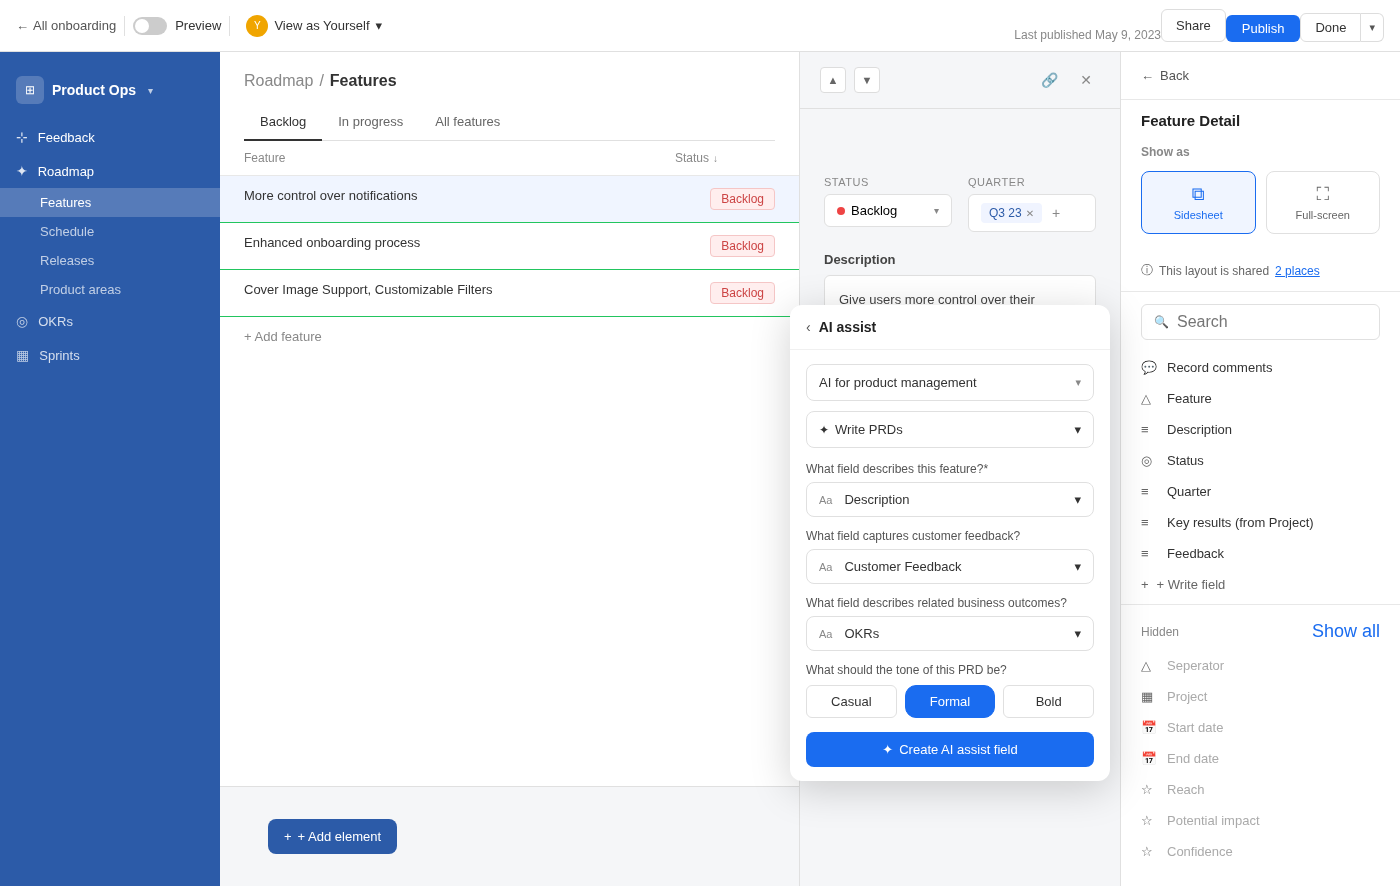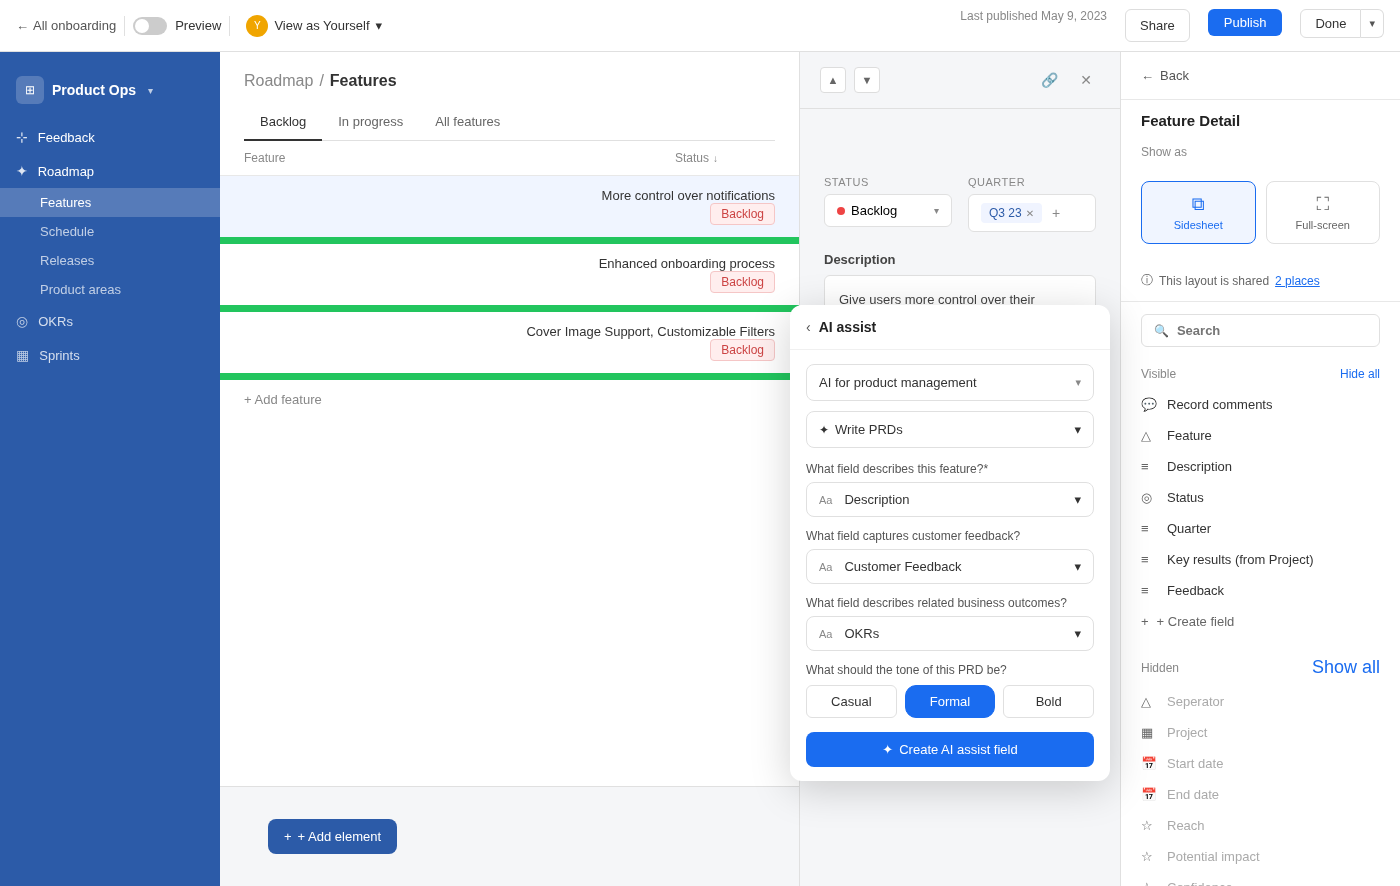--- a/index.html
+++ b/index.html
@@ -8,21 +8,21 @@
     
     .topbar { height: 52px; background: #fff; border-bottom: 1px solid #e0e0e0; display: flex; align-items: center; padding: 0 16px; gap: 12px; position: relative; z-index: 10; }
     .topbar-left { display: flex; align-items: center; gap: 8px; flex: 1; }
     .topbar-back { display: flex; align-items: center; gap: 4px; color: #555; font-size: 13px; cursor: pointer; }
     .topbar-divider { width: 1px; height: 20px; background: #e0e0e0; }
     .preview-toggle { display: flex; align-items: center; gap: 8px; font-size: 13px; color: #333; }
     .toggle-switch { width: 34px; height: 18px; background: #ccc; border-radius: 9px; position: relative; cursor: pointer; }
     .toggle-knob { width: 14px; height: 14px; background: #fff; border-radius: 50%; position: absolute; top: 2px; left: 2px; }
     .view-as { display: flex; align-items: center; gap: 6px; font-size: 13px; color: #333; cursor: pointer; padding: 4px 8px; border-radius: 6px; }
     .avatar-sm { width: 22px; height: 22px; border-radius: 50%; background: #f0a500; display: flex; align-items: center; justify-content: center; font-size: 10px; color: white; }
-    .topbar-right { display: flex; align-items: flex-start; gap: 18px; }
+    .topbar-right { display: flex; align-items: flex-end; gap: 0; }
     .last-published { font-size: 12px; color: #888; }
     .btn-share { padding: 8px 14px; border: 1px solid #ddd; border-radius: 6px; background: #fff; font-size: 13px; cursor: pointer; color: #333; }
     .btn-publish { padding: 6px 16px; border: none; border-radius: 6px; background: #1a6cf0; font-size: 13px; cursor: pointer; color: #fff; font-weight: 500; }
     .btn-done { padding: 6px 14px; border: 1px solid #ddd; border-radius: 6px; background: #fff; font-size: 13px; cursor: pointer; color: #333; }
     .btn-done-chevron { padding: 6px 8px; border: 1px solid #ddd; border-left: none; border-radius: 0 6px 6px 0; background: #fff; font-size: 11px; cursor: pointer; color: #555; }
     .btn-done-group { display: flex; }
     .btn-done-group .btn-done { border-radius: 6px 0 0 6px; }
 
     
     .main { display: flex; height: calc(886px - 52px); }
@@ -48,21 +48,21 @@
     .breadcrumb { display: flex; align-items: center; gap: 6px; font-size: 16px; color: #888; margin-bottom: 14px; }
     .breadcrumb-current { color: #333; font-weight: 600; }
     .roadmap-tabs { display: flex; gap: 0; border-bottom: 1px solid #e0e0e0; }
     .tab { padding: 10px 16px; font-size: 13px; color: #666; cursor: pointer; border-bottom: 2px solid transparent; margin-bottom: -1px; }
     .tab.active { color: #333; border-bottom-color: #333; font-weight: 500; }
     .roadmap-table { flex: 1; overflow-y: auto; background: #fff; }
     .table-header { display: flex; align-items: center; padding: 10px 24px; border-bottom: 1px solid #e8e8e8; font-size: 12px; color: #888; font-weight: 500; }
     .col-feature { flex: 1; }
     .col-status { width: 100px; display: flex; align-items: center; gap: 4px; }
     .sort-icon { font-size: 10px; }
-    .table-row { display: flex; align-items: flex-end; padding: 12px 24px; border-bottom: 7px solid #22c55e; cursor: pointer; flex-direction: column; }
+    .table-row { display: flex; align-items: flex-start; padding: 12px 24px; border-bottom: 1px solid #22c55e; cursor: pointer; }
     .table-row.selected { background: #f0f5ff; }
     .row-feature { flex: 1; font-size: 13px; color: #333; }
     .badge { padding: 3px 10px; border-radius: 4px; font-size: 12px; font-weight: 500; }
     .badge-backlog { background: #fee; color: #c44; border: 1px solid #f5c6c6; }
     .add-feature { display: flex; align-items: center; gap: 6px; padding: 12px 24px; color: #888; font-size: 13px; cursor: pointer; }
     .add-element-btn { display: flex; align-items: center; gap: 6px; margin: 16px 24px; padding: 10px 16px; background: #2c5ba8; color: white; border: none; border-radius: 8px; font-size: 13px; cursor: pointer; font-weight: 500; width: fit-content; }
 
     
     .feature-panel { flex: 1; background: #f5f6f8; display: flex; flex-direction: column; overflow: hidden; position: relative; }
     .feature-panel-header { display: flex; align-items: center; justify-content: space-between; padding: 14px 20px; background: #f5f6f8; border-bottom: 1px solid #e0e0e0; }
@@ -89,30 +89,30 @@
     .comment-avatar { width: 28px; height: 28px; border-radius: 50%; background: #f0a500; display: flex; align-items: center; justify-content: center; color: white; font-size: 11px; flex-shrink: 0; }
     .comment-input { flex: 1; color: #aaa; font-size: 13px; }
     .ask-questions { font-size: 12px; color: #2c5ba8; cursor: pointer; }
 
     
     .right-sidebar { width: 280px; background: #fff; border-left: 1px solid #e0e0e0; display: flex; flex-direction: column; overflow-y: auto; flex-shrink: 0; }
     .rs-header { padding: 16px 20px; border-bottom: 1px solid #e8e8e8; display: flex; align-items: center; gap: 8px; }
     .rs-back { color: #555; font-size: 13px; cursor: pointer; display: flex; align-items: center; gap: 6px; }
     .rs-title { font-size: 15px; font-weight: 600; color: #222; padding: 12px 20px 0; }
     .rs-section { padding: 16px 20px; }
-    .rs-section-label { font-size: 12px; color: #888; font-weight: 400; margin-bottom: 22px; }
+    .rs-section-label { font-size: 12px; color: #888; font-weight: 700; margin-bottom: 12px; }
     .show-as-options { display: flex; gap: 10px; }
     .show-as-option { flex: 1; border: 1px solid #e0e0e0; border-radius: 8px; padding: 12px 8px; display: flex; flex-direction: column; align-items: center; gap: 4px; cursor: pointer; font-size: 11px; color: #666; }
     .show-as-option.selected { border-color: #1a6cf0; background: #f0f5ff; color: #1a6cf0; }
     .show-as-icon { font-size: 18px; }
     .shared-info { display: flex; align-items: center; gap: 6px; font-size: 12px; color: #666; padding: 12px 20px; border-bottom: 1px solid #e8e8e8; }
     .shared-link { color: #1a6cf0; text-decoration: underline; cursor: pointer; }
     .search-box { display: flex; align-items: center; gap: 8px; margin: 12px 20px; padding: 8px 12px; border: 1px solid #e0e0e0; border-radius: 6px; }
     .search-icon { color: #aaa; font-size: 12px; }
-    .search-input { border: none; outline: none; font-size: 13px; color: #333; background: transparent; flex: 1; font-weight: bold; }
+    .search-input { border: none; outline: none; font-size: 16px; color: #333; background: transparent; flex: 1; }
     .rs-visible-header { display: flex; align-items: center; justify-content: space-between; padding: 8px 20px; }
     .rs-visible-label { font-size: 12px; color: #888; font-weight: 500; }
     .rs-hide-all { font-size: 12px; color: #1a6cf0; cursor: pointer; }
     .rs-field-item { display: flex; align-items: center; gap: 8px; padding: 8px 20px; cursor: pointer; }
     .rs-field-icon { font-size: 13px; color: #666; width: 18px; }
     .rs-field-name { font-size: 13px; color: #333; }
     .rs-hidden-header { display: flex; align-items: center; justify-content: space-between; padding: 8px 20px; margin-top: 4px; }
     .rs-hidden-label { font-size: 12px; color: #888; font-weight: 500; }
     .rs-show-all { font-size: 18px; color: #1a6cf0; cursor: pointer; }
     .rs-hidden-item { display: flex; align-items: center; gap: 8px; padding: 8px 20px; }
@@ -343,24 +343,20 @@
       </div>
       <div class="shared-info">
         <span>ⓘ</span>
         <span>This layout is shared</span>
         <span class="shared-link">2 places</span>
       </div>
       <div class="search-box">
         <span class="search-icon">🔍</span>
         <input class="search-input" type="text" placeholder="Search" style="">
       </div>
-      <div class="rs-visible-header">
-        <span class="rs-visible-label">Visible</span>
-        <span class="rs-hide-all">Hide all</span>
-      </div>
       <div class="rs-field-item">
         <span class="rs-field-icon">💬</span>
         <span class="rs-field-name">Record comments</span>
       </div>
       <div class="rs-field-item">
         <span class="rs-field-icon">△</span>
         <span class="rs-field-name">Feature</span>
       </div>
       <div class="rs-field-item">
         <span class="rs-field-icon">≡</span>
@@ -377,21 +373,21 @@
       <div class="rs-field-item">
         <span class="rs-field-icon">≡</span>
         <span class="rs-field-name">Key results (from Project)</span>
       </div>
       <div class="rs-field-item">
         <span class="rs-field-icon">≡</span>
         <span class="rs-field-name">Feedback</span>
       </div>
       <div class="rs-create">
         <span>+</span>
-        <span>+ Create field</span>
+        <span>+ Write field</span>
       </div>
       <div class="divider-line"></div>
       <div class="rs-hidden-header">
         <span class="rs-hidden-label">Hidden</span>
         <span class="rs-show-all">Show all</span>
       </div>
       <div class="rs-hidden-item">
         <span class="rs-field-icon">△</span>
         <span class="rs-hidden-name">Seperator</span>
       </div>

